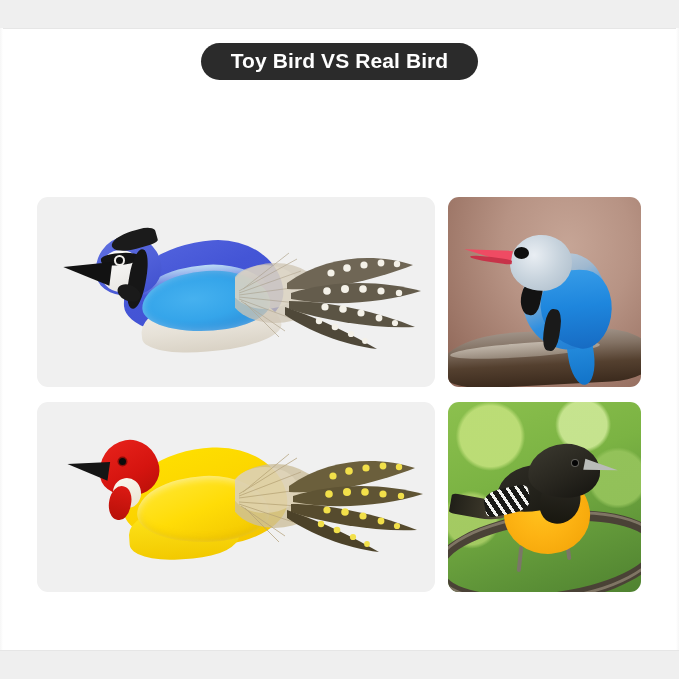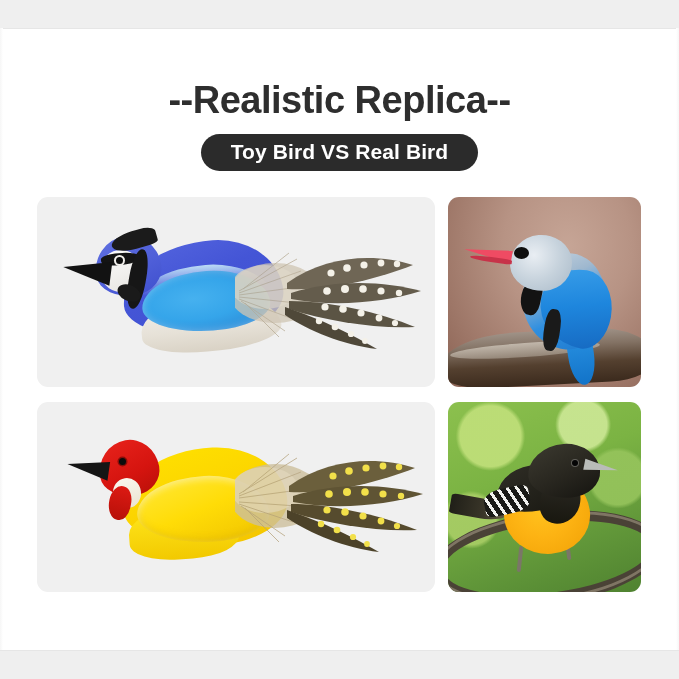--- a/index.html
+++ b/index.html
@@ -496,21 +496,20 @@
 <body>
 
 <div class="band band-top"></div>
 <div class="band-divider" style="top:28px"></div>
 <div class="band band-bottom"></div>
 <div class="band-divider" style="top:650px"></div>
 <div class="edge-strip edge-left"></div>
 <div class="edge-strip edge-right"></div>
 
 <div class="header">
-  <h1 class="main-title">--Realistic Replica--</h1>
   <div class="subtitle-wrap">
     <span class="subtitle-badge">Toy Bird VS Real Bird</span>
   </div>
 </div>
 
 <div class="grid">
 
   <div class="row">
 
     <div class="toy-card">

